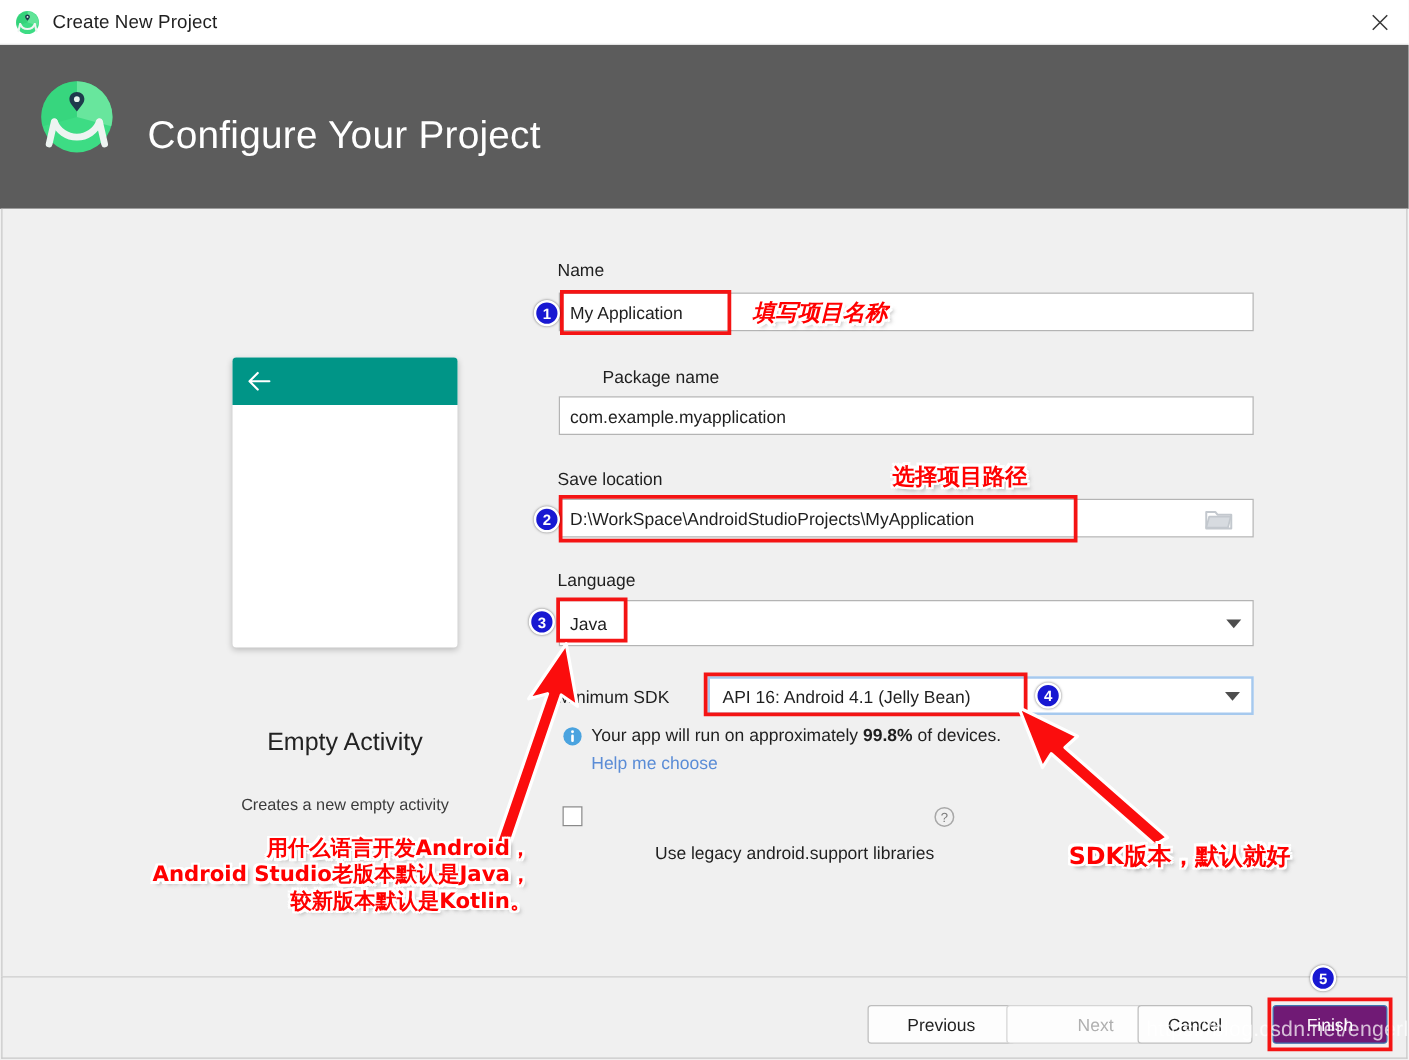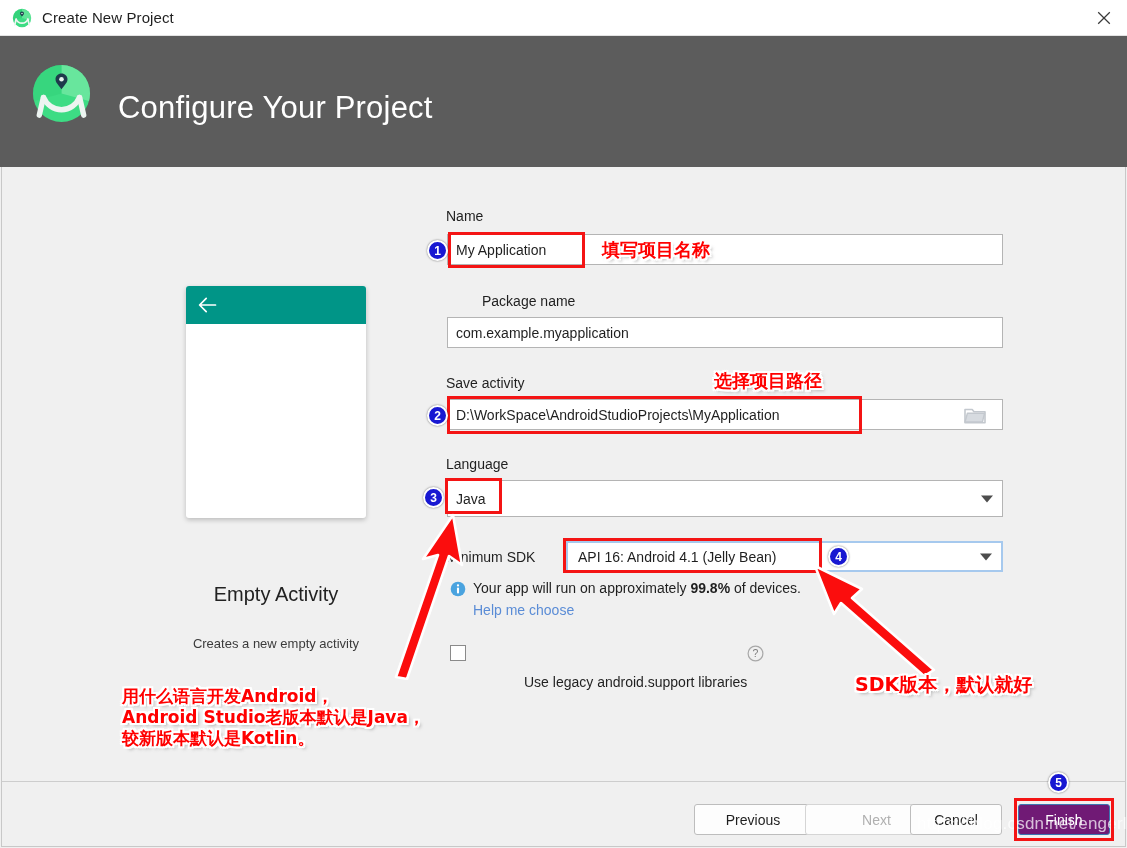--- a/index.html
+++ b/index.html
@@ -321,30 +321,29 @@
     position: absolute;
     color: #ff0000;
     font-family: "DejaVu Sans", sans-serif;
     font-weight: bold;
     white-space: nowrap;
     text-shadow:
        2px  0 #fff, -2px  0 #fff,  0  2px #fff,  0 -2px #fff,
        2px  2px #fff, -2px  2px #fff, 2px -2px #fff, -2px -2px #fff,
        3px  3px 3px rgba(120,120,120,.5);
   }
-  #note-name { left: 602px; top: 238px; font-size: 18px; }
+  #note-name { left: 602px; top: 238px; font-size: 18px; font-style: italic; }
   #note-loc  { left: 714px; top: 369px; font-size: 18px; }
   #note-sdk  { left: 855px; top: 672px; font-size: 19px; }
   #note-lang {
     left: 122px; top: 669px;
     font-size: 17px;
     line-height: 21px;
     white-space: pre;
-    text-align: left;
-    margin-top: 17px;
+    text-align: right;
   }
 
   
   .arrow-svg {
     position: absolute;
     pointer-events: none;
   }
   #arrow-lang { left: 380px; top: 505px; width: 130px; height: 175px; }
   #arrow-sdk  { left: 810px; top: 560px; width: 160px; height: 115px; }
 
@@ -413,21 +412,21 @@
   </div>
   <div id="preview-title">Empty Activity</div>
   <div id="preview-desc">Creates a new empty activity</div>
 
   <div class="field-label" id="name-label">Name</div>
   <div class="text-input" id="name-input">My Application</div>
 
   <div class="field-label" id="pkg-label">Package name</div>
   <div class="text-input" id="pkg-input">com.example.myapplication</div>
 
-  <div class="field-label" id="loc-label">Save activity</div>
+  <div class="field-label" id="loc-label">Save location</div>
   <div class="text-input" id="loc-input">D:\WorkSpace\AndroidStudioProjects\MyApplication</div>
   <span id="loc-browse">
     <svg width="24" height="21" viewBox="0 0 24 21">
       <path d="M2 5.5h7.2l1.8 2.2H22v11H2z" fill="#ffffff" stroke="#c3c8ce" stroke-width="1.6" stroke-linejoin="round"></path>
       <path d="M4.4 9.2h17.2L19.4 18H2z" fill="#d7dbe0" stroke="#c3c8ce" stroke-width="1.4" stroke-linejoin="round"></path>
     </svg>
   </span>
 
   <div class="field-label" id="lang-label">Language</div>
   <div class="combo" id="lang-combo">

